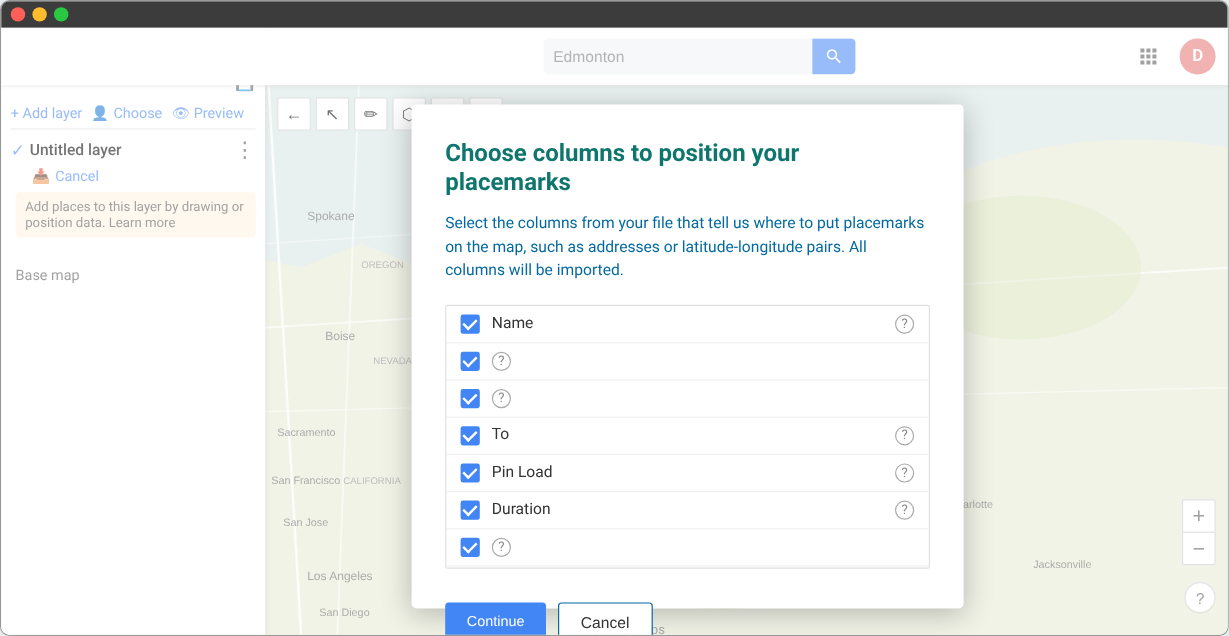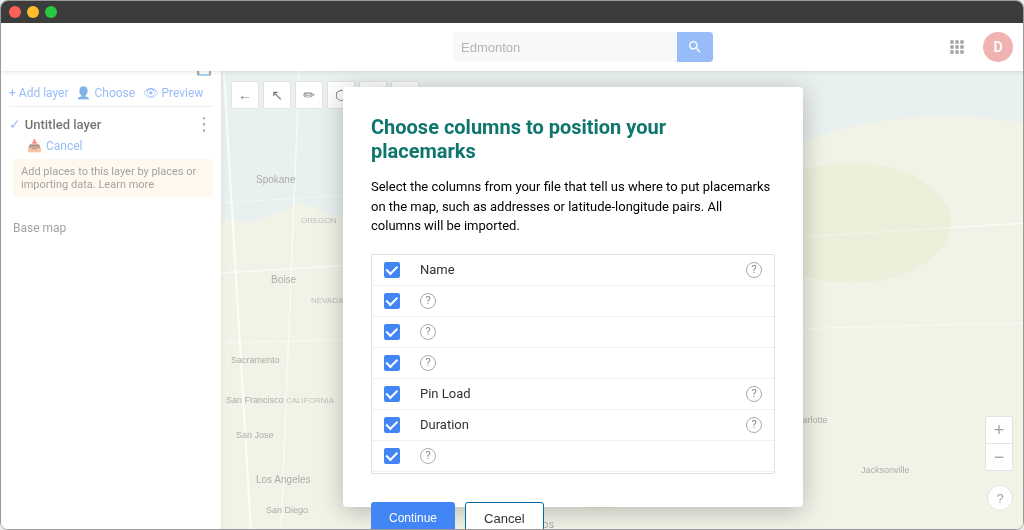--- a/index.html
+++ b/index.html
@@ -238,41 +238,41 @@
       flex: 1;
     }
     .dialog-title {
       font-size: 20px;
       font-weight: 700;
       color: #0f766e;
       margin-bottom: 14px;
     }
     .dialog-desc {
       font-size: 13px;
-      color: #000000;
+      color: #0369a1;
       line-height: 1.5;
       margin-bottom: 18px;
     }
     .columns-list {
       overflow-y: auto;
       max-height: 220px;
       border: 1px solid #e0e0e0;
       border-radius: 2px;
       position: relative;
     }
     
     .columns-list::-webkit-scrollbar { width: 8px; }
     .columns-list::-webkit-scrollbar-track { background: #f5f5f5; }
     .columns-list::-webkit-scrollbar-thumb { background: #bbb; border-radius: 4px; }
 
     .col-item {
       display: flex;
       align-items: center;
       padding: 7px 12px;
-      gap: 20px;
+      gap: 10px;
       border-bottom: 1px solid #f0f0f0;
       cursor: pointer;
     }
     .col-item:last-child { border-bottom: none; }
     .col-checkbox {
       width: 16px; height: 16px;
       border: 2px solid #4285f4;
       border-radius: 2px;
       display: flex; align-items: center; justify-content: center;
       flex-shrink: 0;
@@ -479,21 +479,21 @@
           <span class="layer-name">Untitled layer</span>
         </div>
         <button class="sidebar-menu-btn">⋮</button>
       </div>
 
       <div class="import-link">
         <span class="import-icon">📥</span>
         <span>Cancel</span>
       </div>
 
-      <div class="layer-hint">Add places to this layer by places or importing data. Learn more</div>
+      <div class="layer-hint">Add places to this layer by drawing or position data. Learn more</div>
 
       <div class="base-map-label">Base map</div>
     </div>
 
     <div class="top-bar">
       <div style="width:220px;"></div>
       <div class="search-box">
         <input class="search-input" value="" placeholder="Edmonton" style="">
         <button class="search-btn">
           <svg width="16" height="16" viewBox="0 0 24 24" fill="white">
@@ -536,20 +536,21 @@
               <div class="col-item">
                 <div class="col-checkbox checked"></div>
                 <div class="col-help">?</div>
               </div>
               <div class="col-item">
                 <div class="col-checkbox checked"></div>
                 <div class="col-help">?</div>
               </div>
               <div class="col-item">
                 <div class="col-checkbox checked"></div>
+                <span class="col-label">To</span>
                 <div class="col-help">?</div>
               </div>
               <div class="col-item">
                 <div class="col-checkbox checked"></div>
                 <span class="col-label">Pin Load</span>
                 <div class="col-help">?</div>
               </div>
               <div class="col-item">
                 <div class="col-checkbox checked"></div>
                 <span class="col-label">Duration</span>

